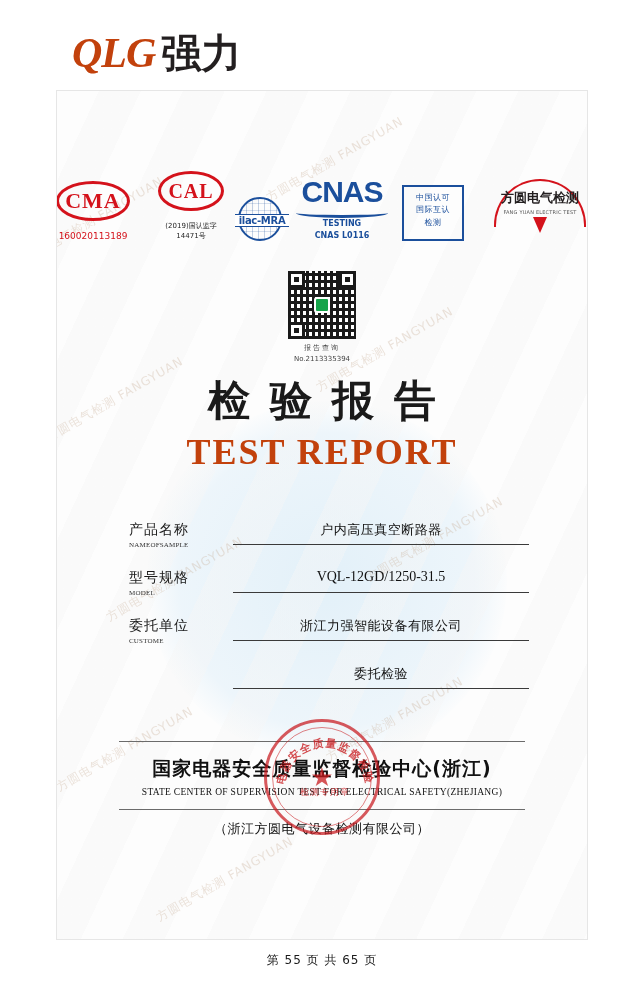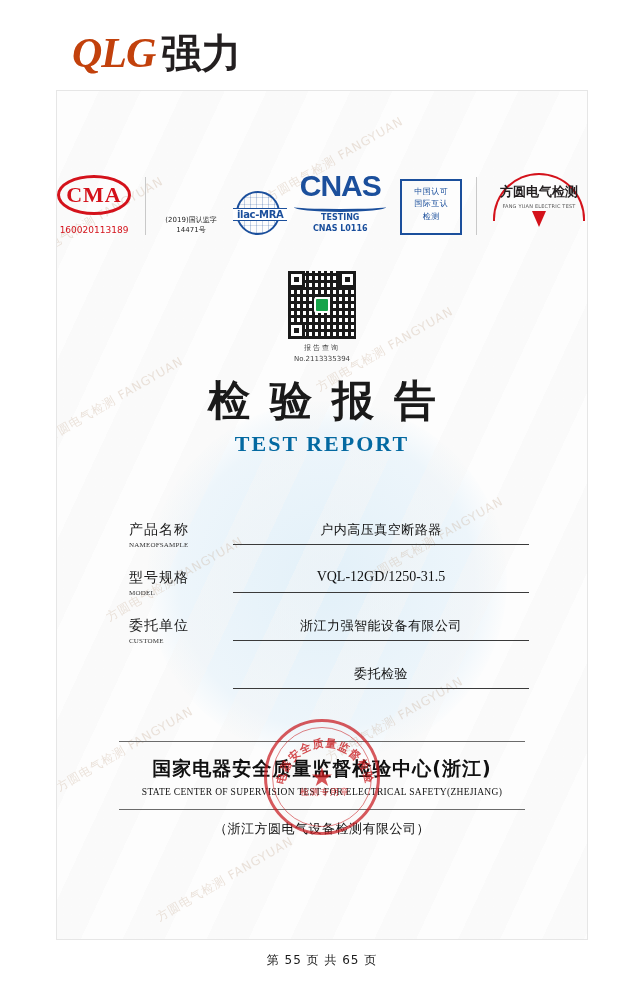--- a/index.html
+++ b/index.html
@@ -320,23 +320,23 @@
     text-indent: 20px;
     color: #1a1a1a;
   }
   .title-en {
     position: absolute;
     top: 340px;
     left: 0; width: 100%;
     text-align: center;
     font-family: "Liberation Serif", serif;
     font-weight: bold;
-    font-size: 22px;
+    font-size: 36px;
     letter-spacing: 2px;
-    color: #0369a1;
+    color: #c2410c;
   }
 
   
   .fields {
     position: absolute;
     top: 430px;
     left: 72px;
     width: 400px;
   }
   .field {
@@ -515,20 +515,21 @@
     <div class="logos">
 
       <div class="logo-box">
         <div class="cma-oval">CMA</div>
         <div class="cma-code">160020113189</div>
       </div>
 
       <div class="logo-divider"></div>
 
       <div class="logo-box">
+        <div class="cal-oval">CAL</div>
         <div class="cal-code">(2019)国认监字14471号</div>
       </div>
 
       <div class="logo-box ilac-wrap">
         <div class="ilac-circle">
           <div class="ilac-label">ilac-MRA</div>
         </div>
       </div>
 
       <div class="logo-box cnas-wrap">

